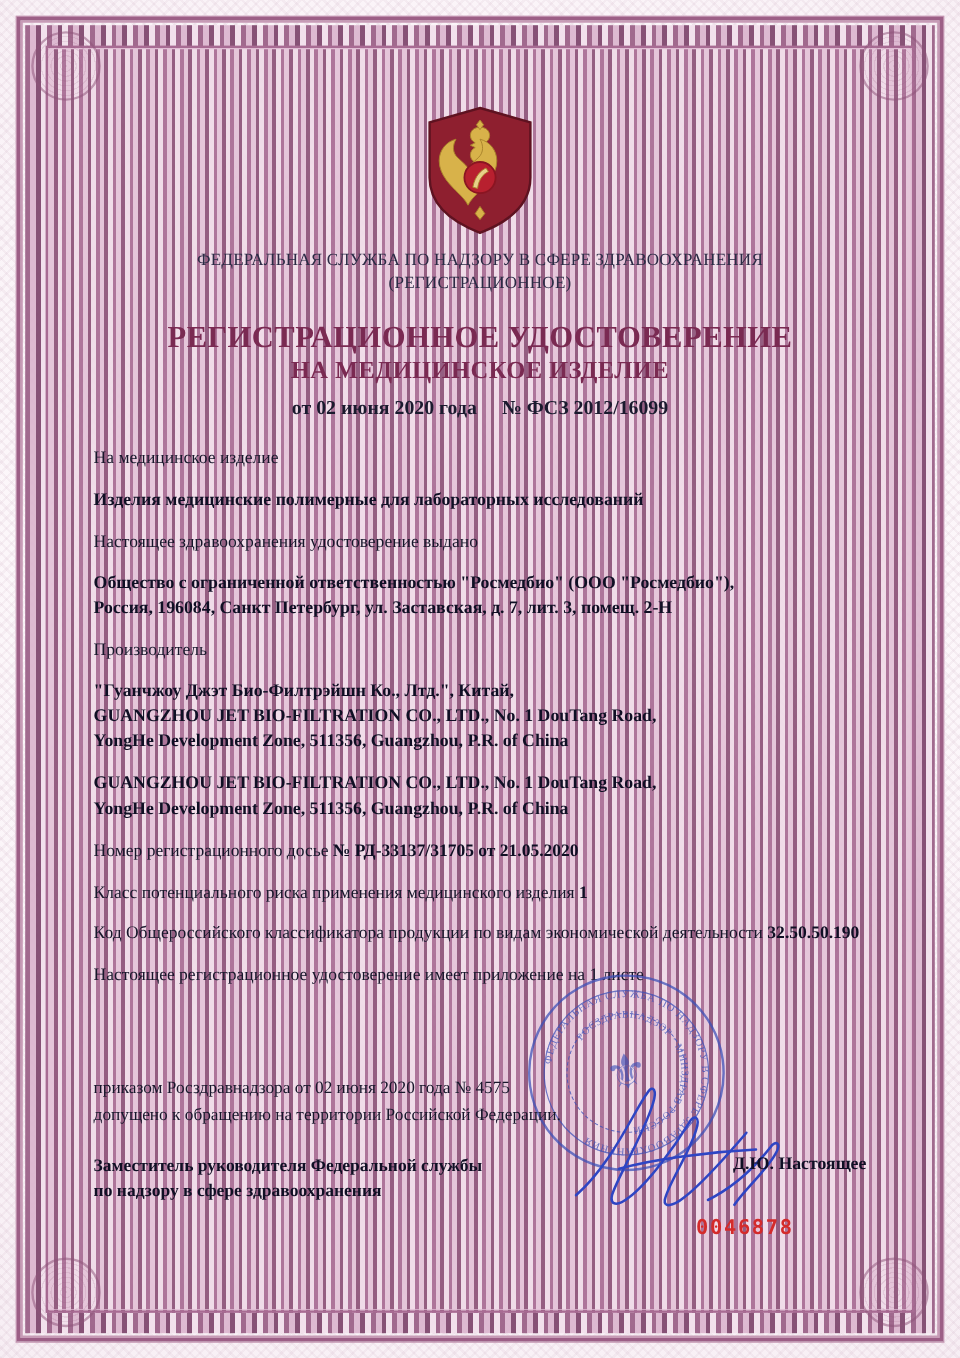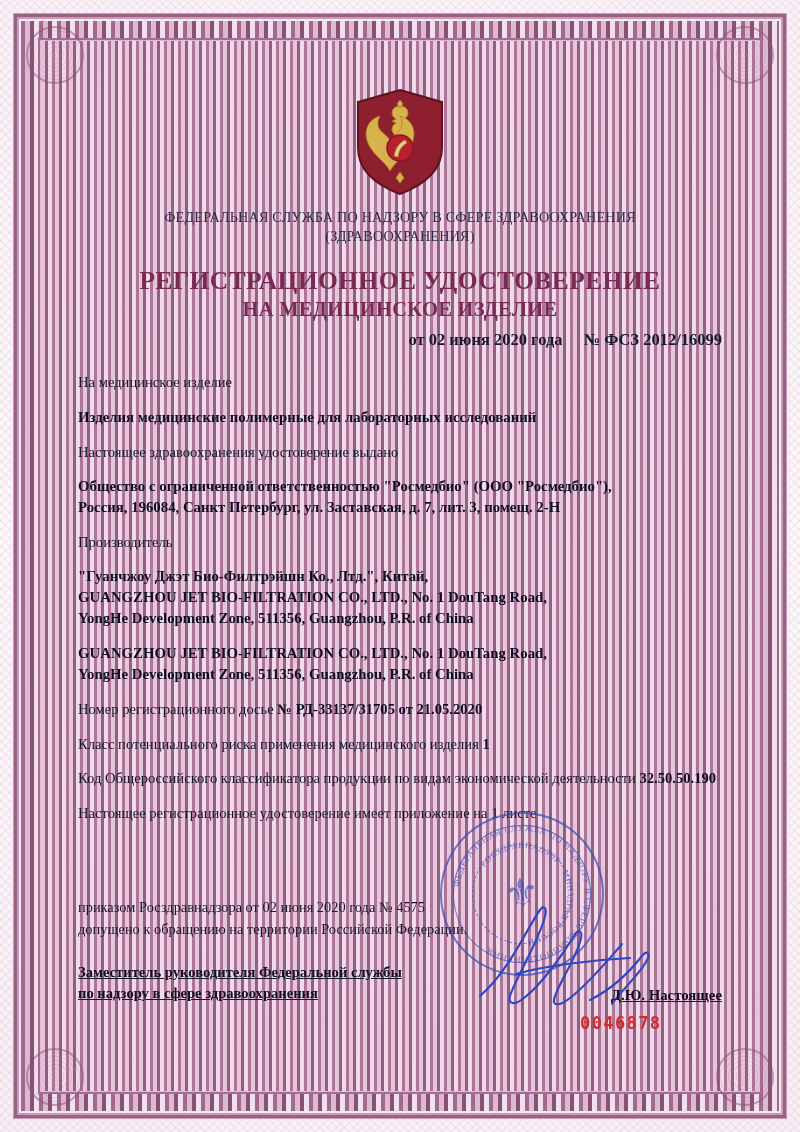--- a/index.html
+++ b/index.html
@@ -103,21 +103,21 @@
   }
   .title-sub {
     font-size: 20.5px;
     font-weight: bold;
     letter-spacing: 0.3px;
     color: #7a2a52;
     margin-top: 2px;
   }
   .title-date-row {
     display: flex;
-    justify-content: flex-end;
+    justify-content: center;
     gap: 21px;
     margin-top: 9px;
     font-size: 16.5px;
     font-weight: bold;
     color: #1a1a2e;
   }
   .title-date-row .num-label { font-weight: bold; }
 
   .fields {
     margin-top: 22px;
@@ -206,22 +206,21 @@
   }
   .footer-line {
     font-size: 14.4px;
     color: #17172b;
     line-height: 1.5;
   }
   .sign-row {
     margin-top: 22px;
     display: flex;
     justify-content: space-between;
-    align-items: flex-end;
-    text-decoration: underline;
+    align-items: flex-start;
   }
   .sign-title {
     font-size: 14.6px;
     font-weight: bold;
     line-height: 1.45;
     color: #0f0f24;
   }
   .sign-name {
     font-size: 14.8px;
     font-weight: bold;
@@ -264,21 +263,21 @@
           <path d="M34 30 c-8 2 -14 9 -14 18 c0 12 10 21 16 27 c3 3 6 6 8 10 c2 -4 5 -7 8 -10 c6 -6 16 -15 16 -27 c0 -9 -6 -16 -14 -18 c3 5 3 11 -1 15 c-3 3 -6 5 -9 9 c-3 -4 -6 -6 -9 -9 c-4 -4 -4 -10 -1 -15 z"></path>
           <circle cx="54" cy="62" r="13" fill="#b8202f" stroke="#8a1522" stroke-width="1.5"></circle>
           <path d="M48 70 c2 -10 7 -14 11 -16 l2 3 c-4 2 -8 6 -9 14 z" fill="#e8d089"></path>
           <path d="M54 86 l-4 6 l4 5 l4 -5 z"></path>
         </g>
       </svg>
     </div>
 
     <div class="agency">
       <span>ФЕДЕРАЛЬНАЯ СЛУЖБА ПО НАДЗОРУ В СФЕРЕ ЗДРАВООХРАНЕНИЯ</span>
-      <span class="line2">(ЗДРАВООХРАНЕНИЯ)</span>
+      <span class="line2">(РЕГИСТРАЦИОННОЕ)</span>
     </div>
 
     <div class="title-block">
       <div class="title-main">РЕГИСТРАЦИОННОЕ УДОСТОВЕРЕНИЕ</div>
       <div class="title-sub">НА МЕДИЦИНСКОЕ ИЗДЕЛИЕ</div>
       <div class="title-date-row">
         <span>от  02 июня 2020 года</span>
         <span class="num-label">№  ФСЗ 2012/16099</span>
       </div>
     </div>

